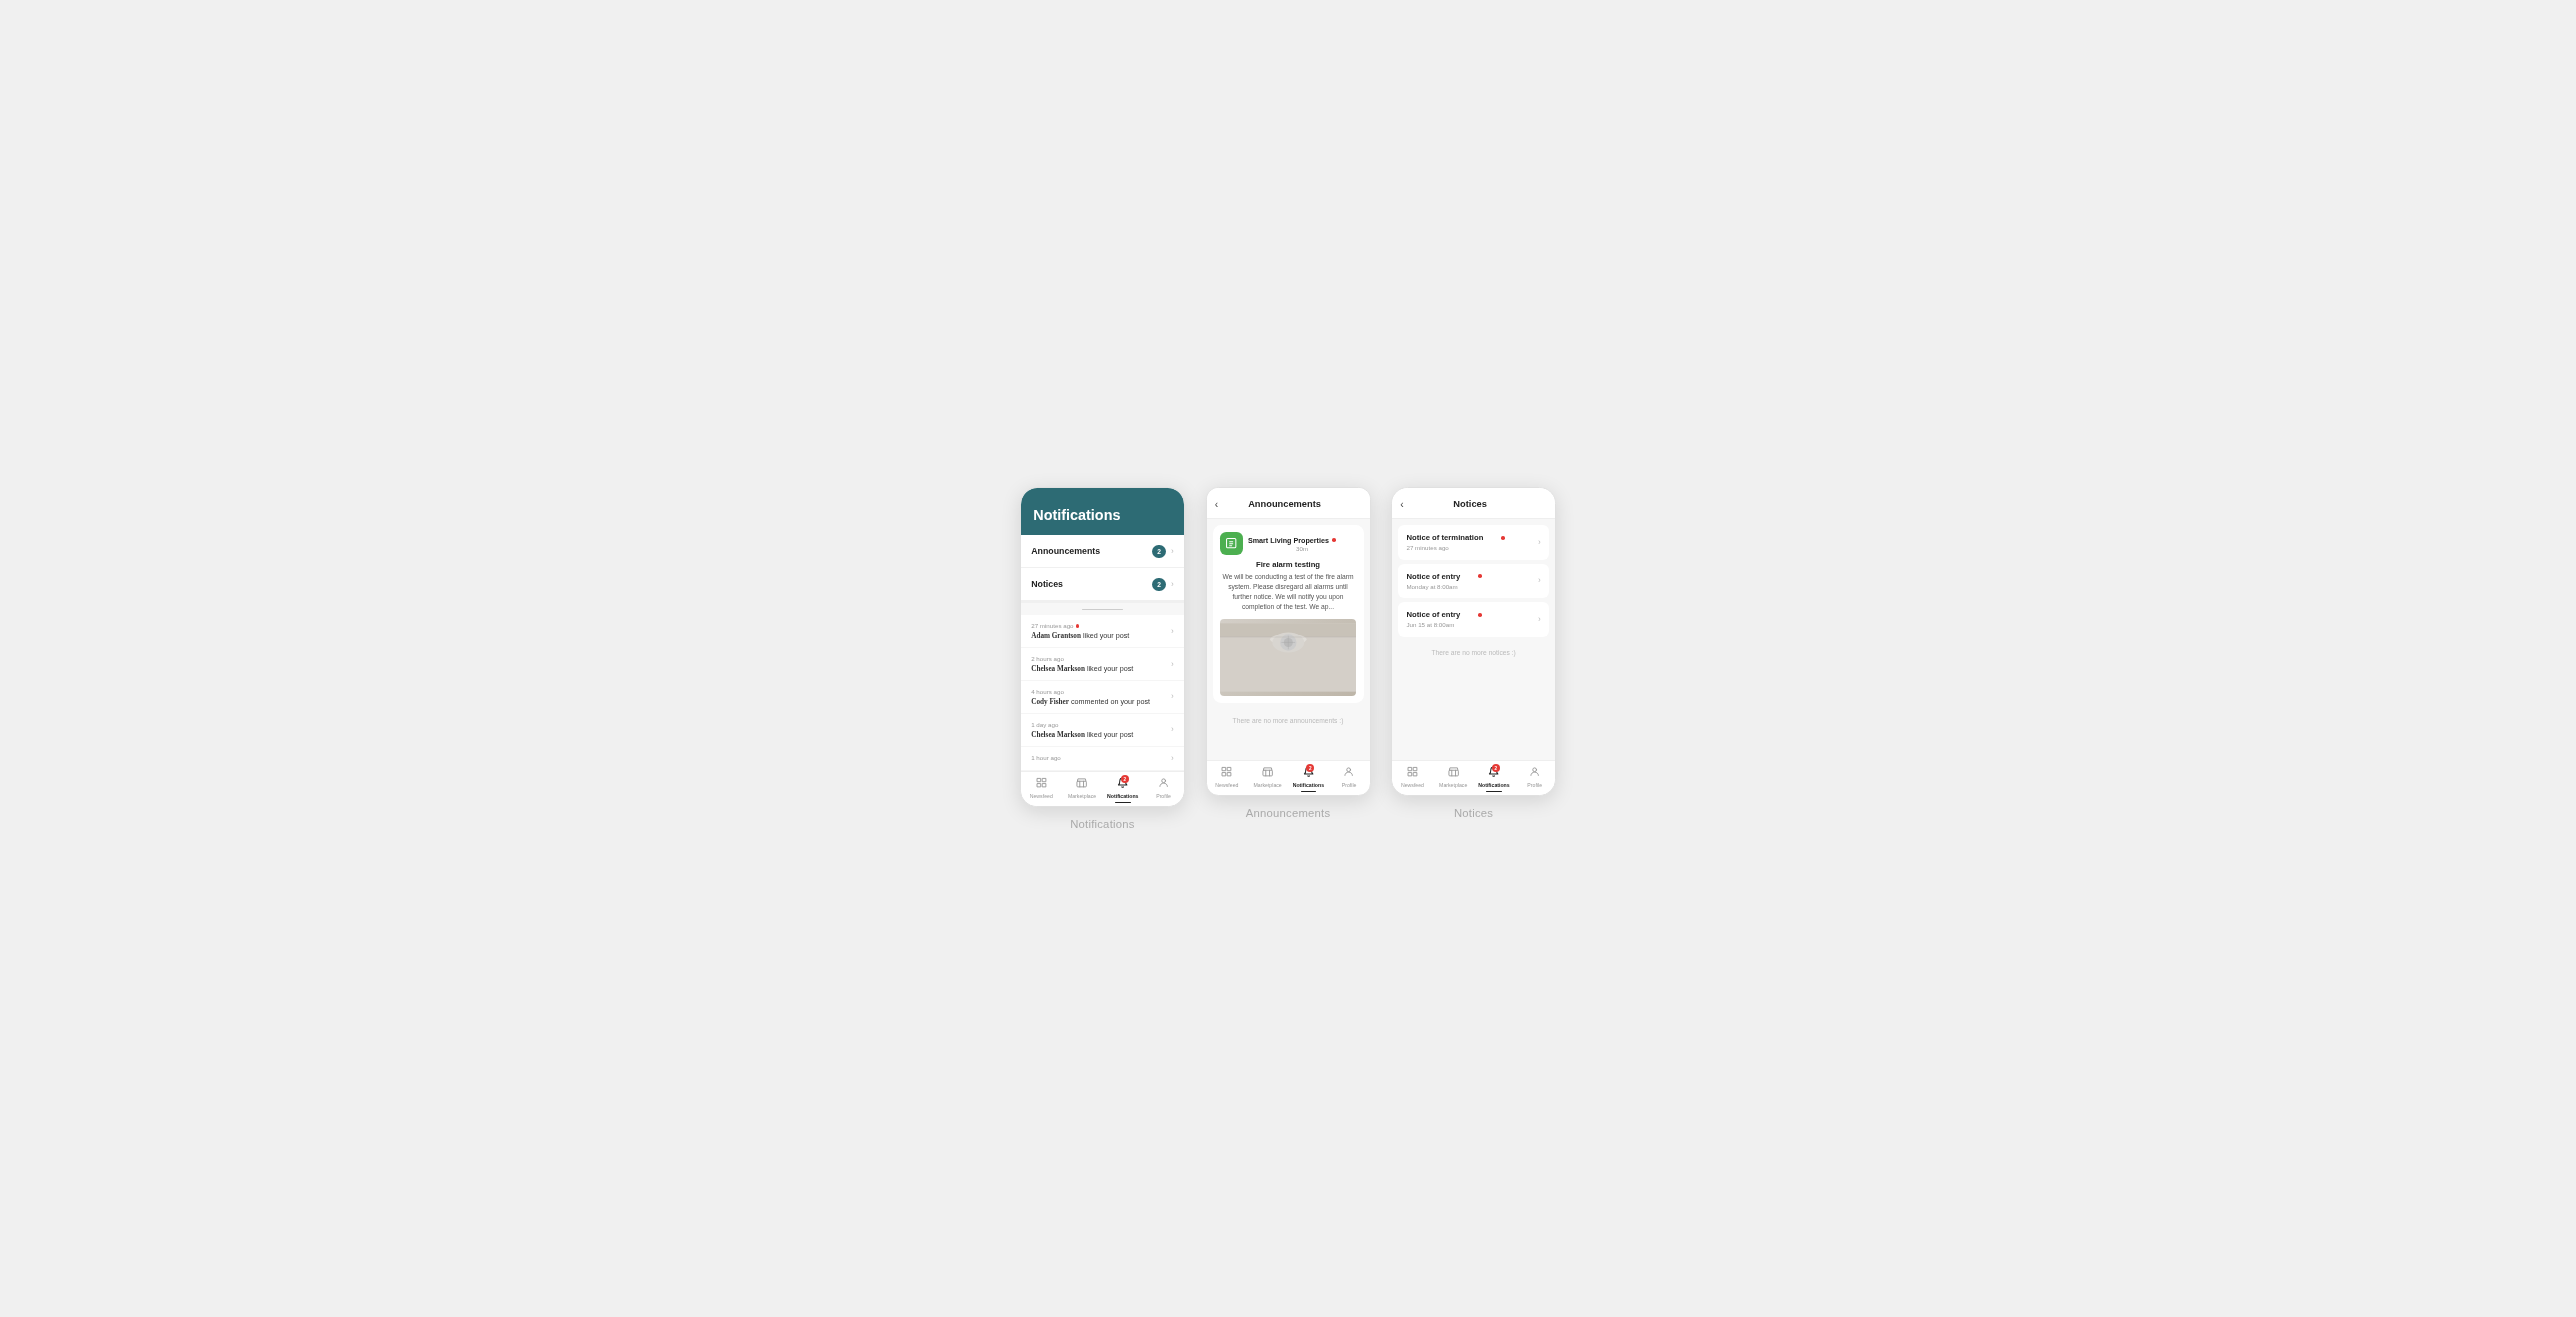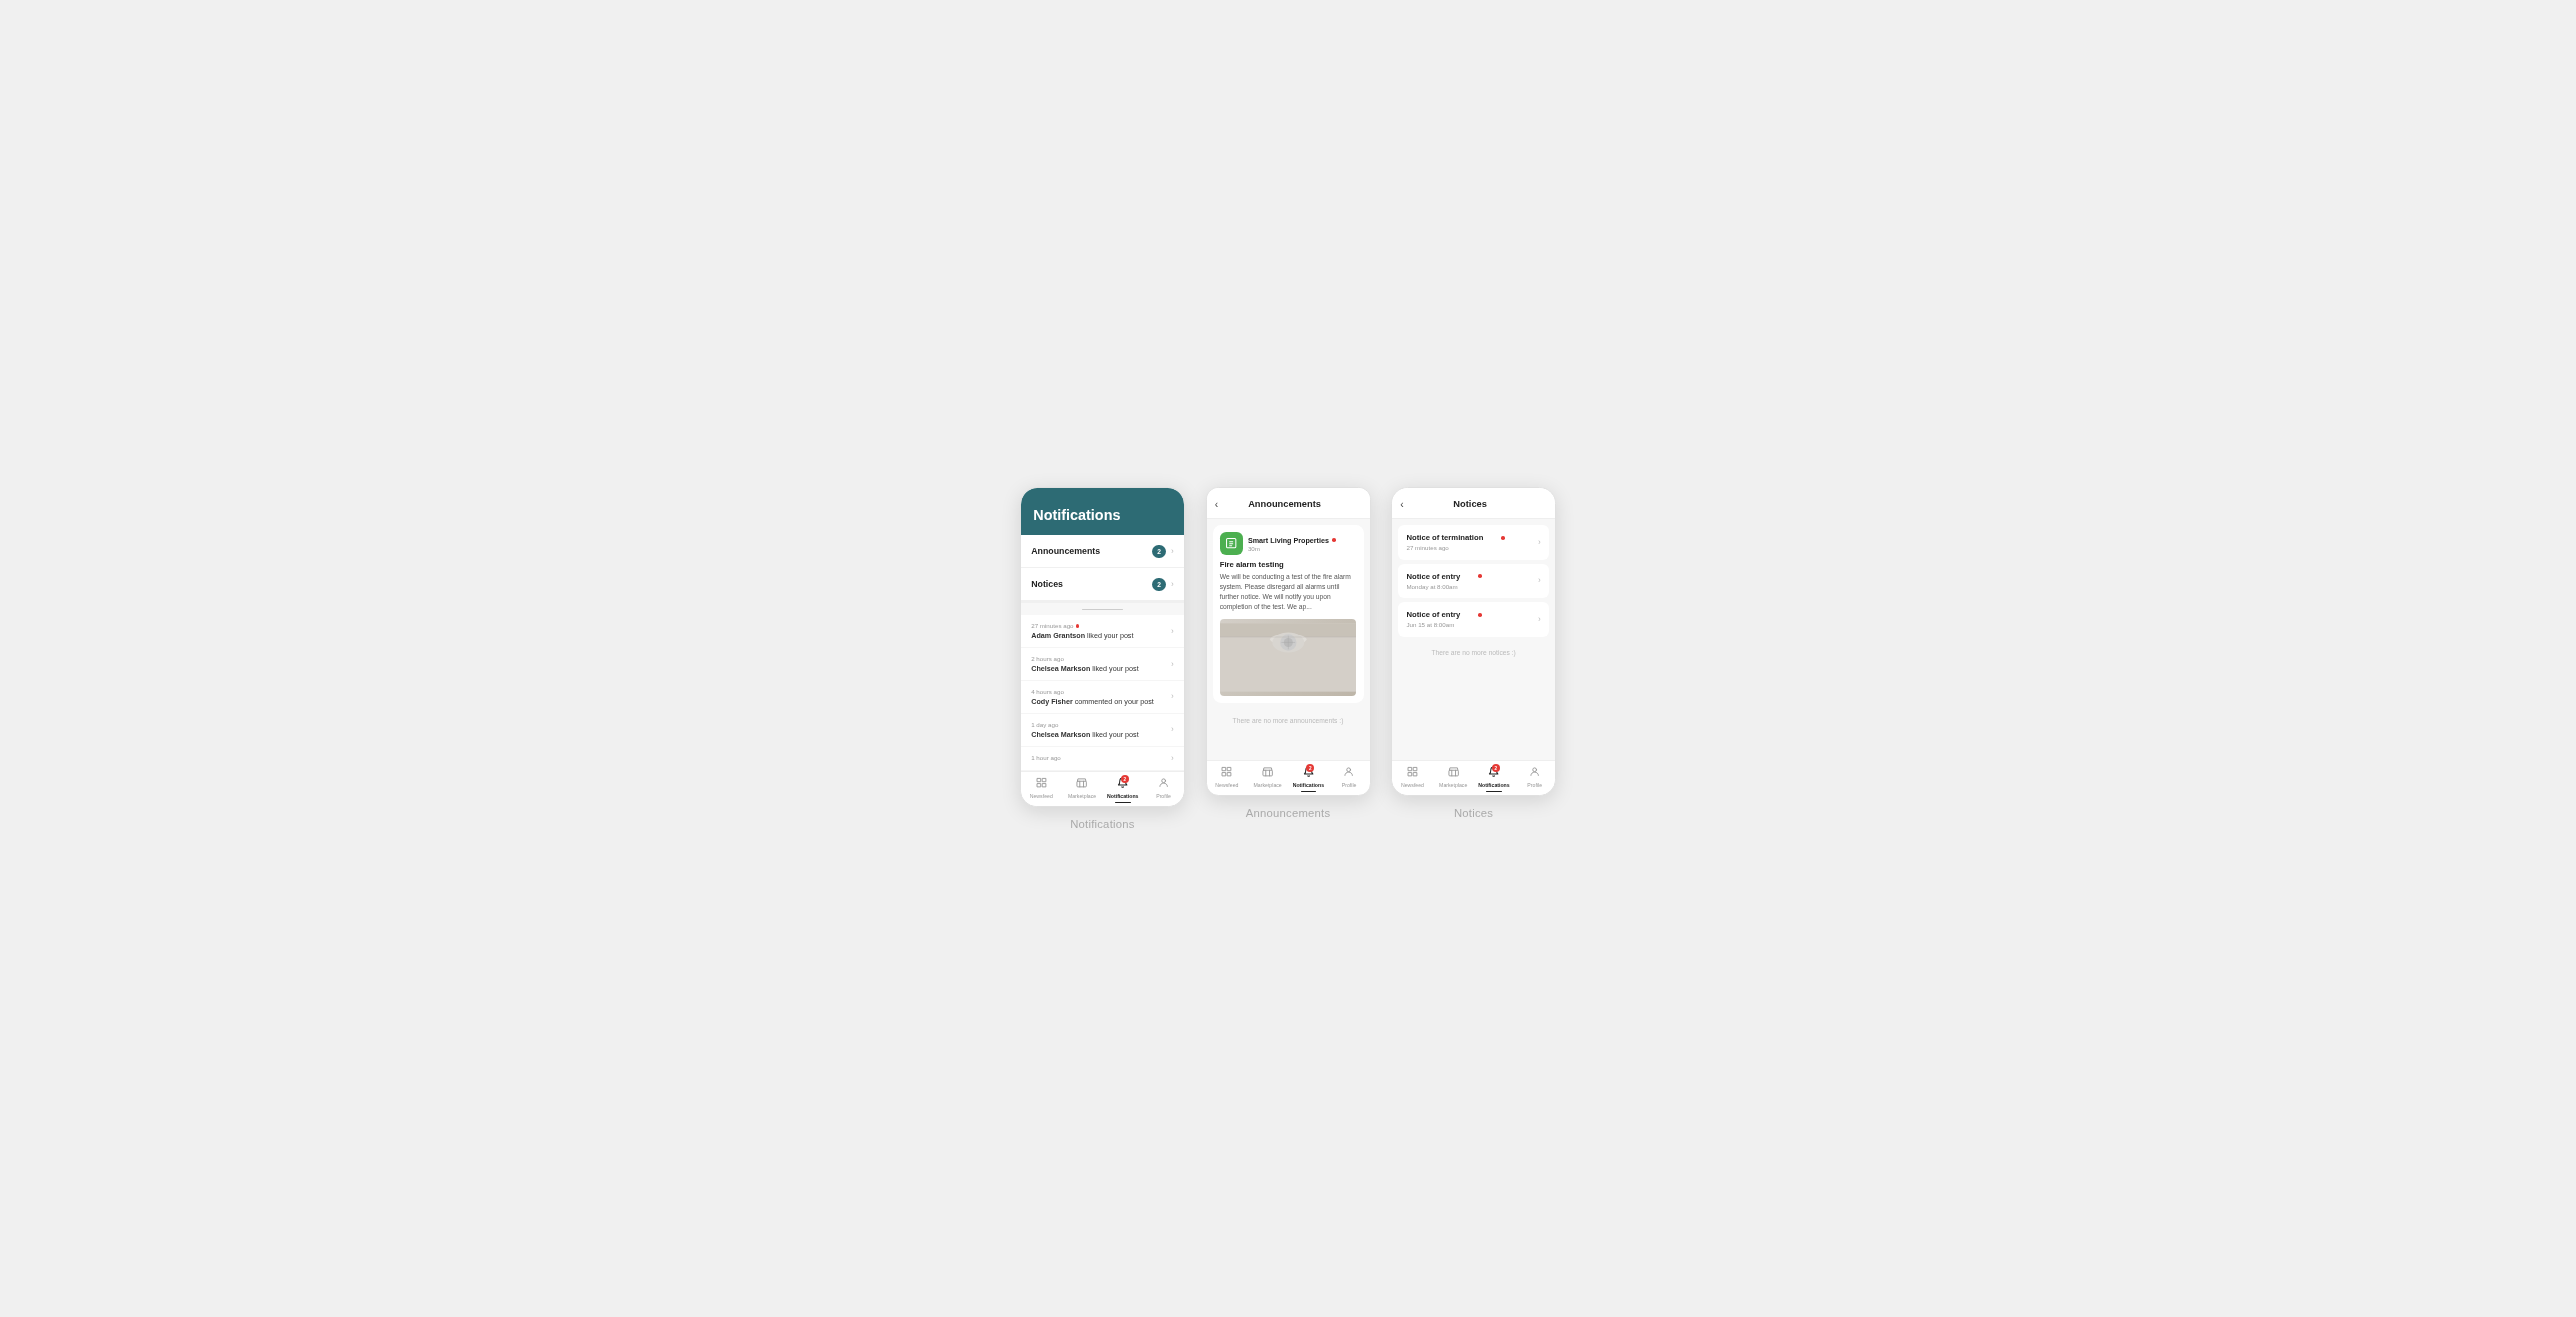--- a/index.html
+++ b/index.html
@@ -149,20 +149,21 @@
       display: inline-block;
     }
 
     .notif-activity-text {
       font-size: 7.2px;
       color: #333;
     }
 
     .notif-activity-text strong {
       font-weight: 700;
+      font-family: Liberation Serif, serif;
     }
 
     
     .bottom-nav {
       background: #fff;
       border-top: 0.5px solid #eee;
       display: flex;
       padding: 5.2px 0 3.1px;
       border-radius: 0 0 16.5px 16.5px;
     }
@@ -254,20 +255,21 @@
       background: #f7f7f7;
       overflow: hidden;
     }
 
     .ann-card {
       background: #fff;
       margin: 6px;
       border-radius: 8.2px;
       overflow: hidden;
       padding: 7.2px 7.2px 0;
+      text-align: center;
     }
 
     .ann-sender-row {
       display: flex;
       align-items: center;
       gap: 5.2px;
       margin-bottom: 5.2px;
     }
 
     .ann-sender-icon {

